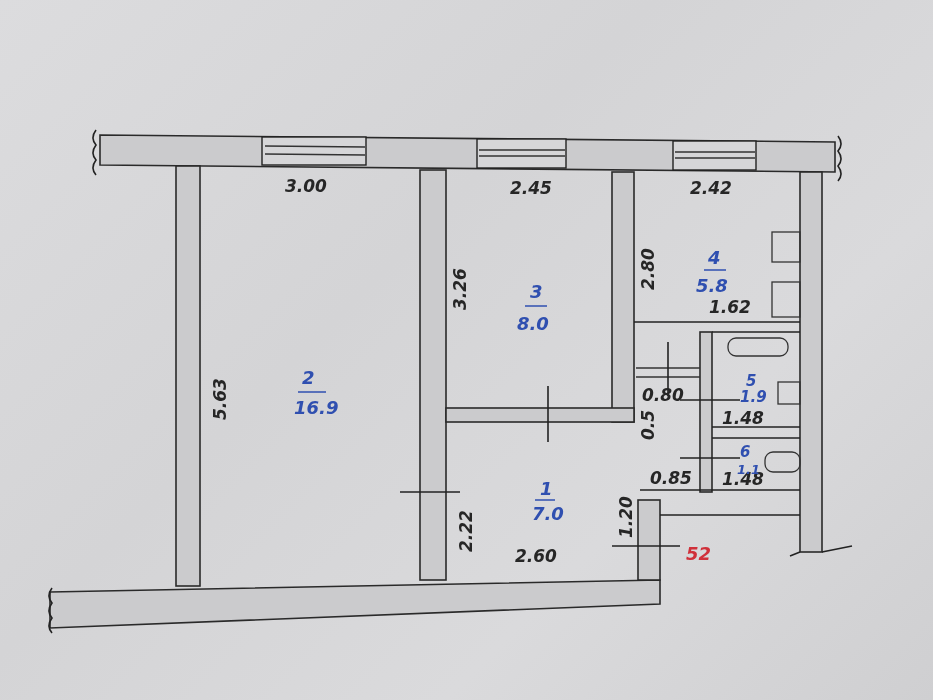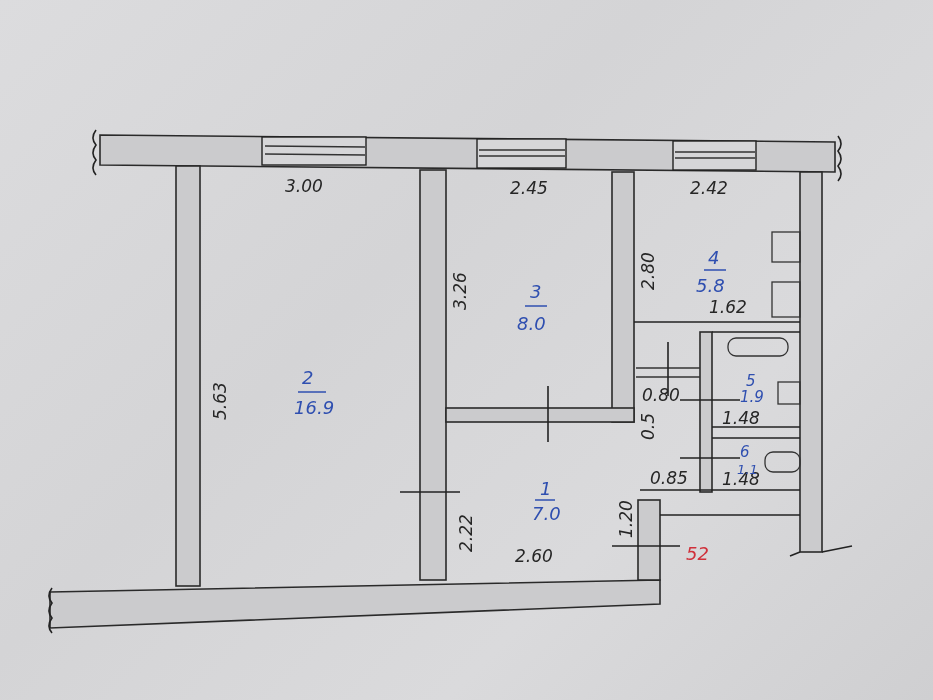--- a/index.html
+++ b/index.html
@@ -2,21 +2,21 @@
 <html><head>
   <meta charset="utf-8">
   <style>
     html, body { margin: 0; padding: 0; }
     body {
       width: 933px; height: 700px; overflow: hidden;
       background: #d9d9db;
       font-family: "DejaVu Sans", sans-serif;
     }
     #canvas { position: relative; width: 933px; height: 700px;
-      background: linear-gradient(135deg, #dcdcde 0%, #d4d4d6 40%, #dadadc 70%, #cfcfd1 100%); }
+      background: linear-gradient(135deg, #dcdcde 0%, #d4d4d6 40%, #dadadc 70%, #cfcfd1 100%); font-weight: bold; }
     svg { position: absolute; left: 0; top: 0; }
     .wall { fill: #cbcbcd; stroke: #2a2a2a; stroke-width: 1.6; }
     .line { stroke: #222; stroke-width: 1.6; fill: none; }
     .thin { stroke: #333; stroke-width: 1.3; fill: none; }
     .dim { font-family: "DejaVu Sans", sans-serif; font-size: 17px; fill: #262626; font-style: italic; }
     .room-num, .room-area { font-family: "DejaVu Sans", sans-serif; font-size: 18px; fill: #2f4fb0; font-style: italic; }
     .total { font-family: "DejaVu Sans", sans-serif; font-size: 18px; fill: #d0303a; font-style: italic; }
   </style>
 </head>
 <body>

